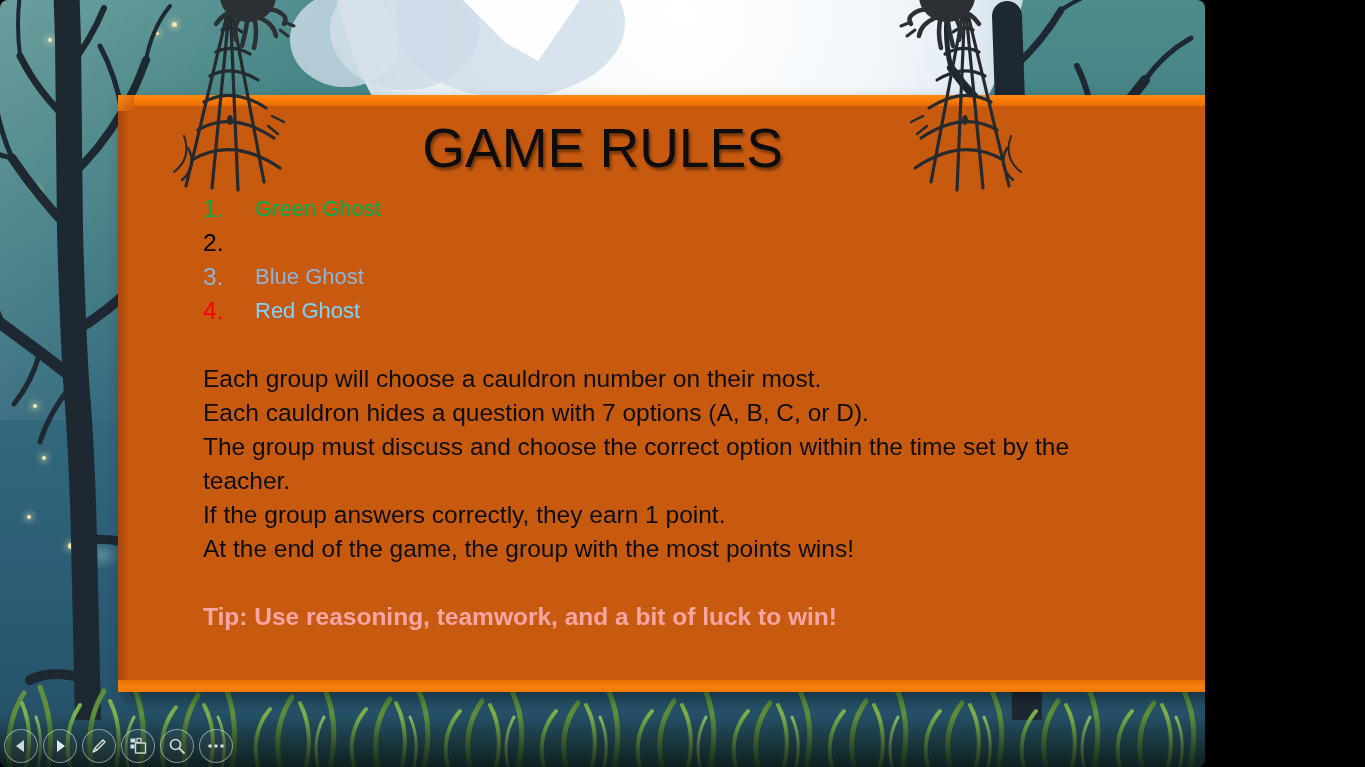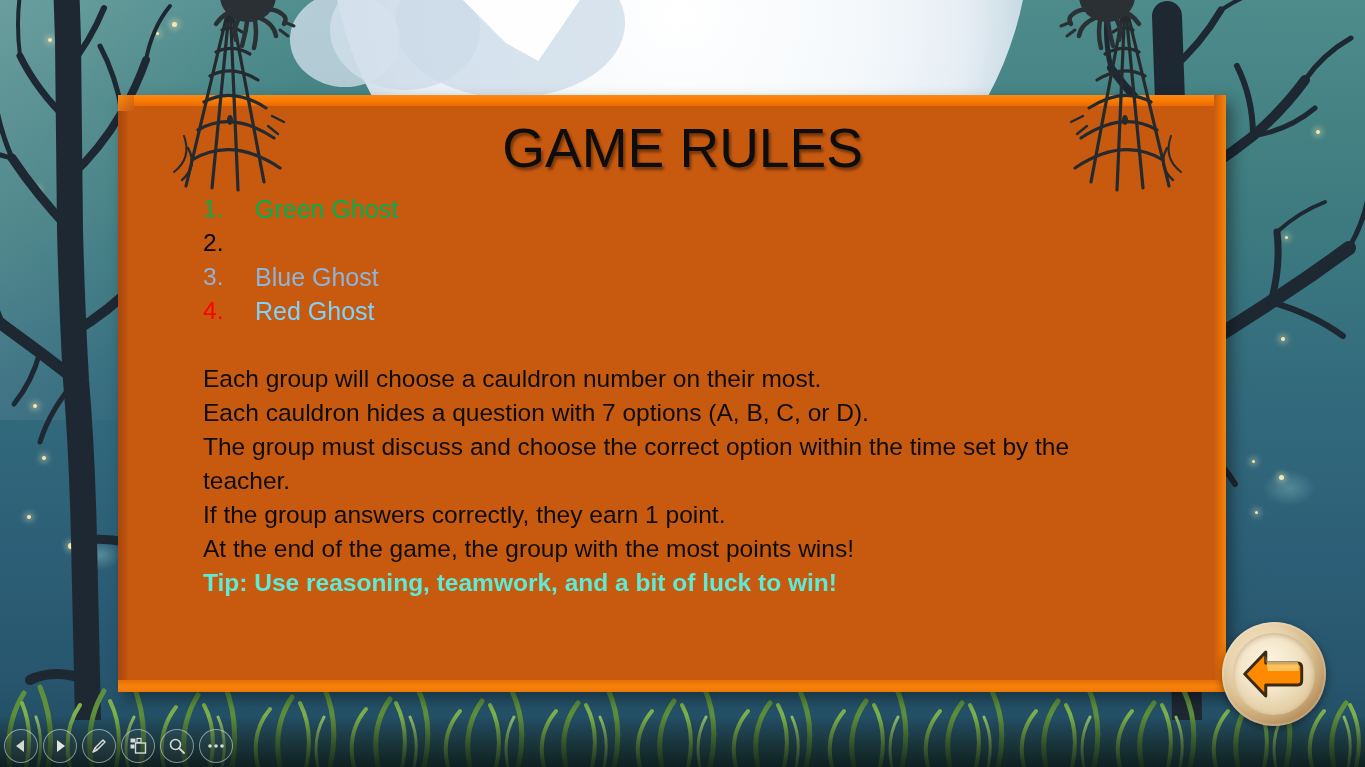--- a/index.html
+++ b/index.html
@@ -1,19 +1,19 @@
 <!DOCTYPE html>
 <html><head>
 <meta charset="utf-8">
 <style>
   * { margin:0; padding:0; box-sizing:border-box; }
   html,body { width:1365px; height:767px; overflow:hidden; background:#000; }
   body { font-family:"Liberation Sans", sans-serif; }
 
-  #stage { position:relative; width:1365px; height:767px; overflow:hidden; }
+  #stage { position:relative; width:1205px; height:767px; overflow:hidden;border-radius:8px; }
 
   
   .sky {
     position:absolute; inset:0;
     background:
       linear-gradient(180deg,#4e8c8c 0%, #458384 14%, #3c7a80 30%, #336b7d 50%, #2c5f77 72%, #27566e 88%, #214a60 100%);
   }
   .moonglow {
     position:absolute; left:330px; top:-420px; width:700px; height:700px;
     border-radius:50%;
@@ -90,24 +90,24 @@
     font-family:"Liberation Sans", sans-serif;
   }
   .body-block { position:absolute; left:203px; top:192px; width:930px; }
   .ln {
     font-size:24.5px; color:#0d0d0d; line-height:34px;
     font-family:"Liberation Sans", sans-serif; white-space:pre-wrap;
   }
   .groups { margin-top:0px; }
   .grow { display:flex; line-height:34px; }
   .gnum { width:52px; font-size:24.5px; font-weight:400; }
-  .gname { font-size:25px; }
+  .gname { font-size:22px; }
   .spacer { height:34px; }
   .para { font-size:24.5px; color:#0d0d0d; line-height:34px; }
-  .tip { font-size:24.5px; color:#5eead4; font-weight:bold; line-height:34px; }
+  .tip { font-size:24.5px; color:#fca5a5; font-weight:bold; line-height:34px; margin-top:34px; }
 
   
   .woodbtn {
     position:absolute; left:1222px; top:622px; width:104px; height:104px;
     border-radius:50%;
     background:
       radial-gradient(circle at 38% 34%, #f3e3c4 0%, #e8d3ad 34%, #d9bd8d 52%, #c5a271 66%, #a97f4e 82%, #8a6134 100%);
     box-shadow:0 3px 8px rgba(0,0,0,.45), inset 0 0 0 2px rgba(255,255,255,.18);
   }
   .woodbtn::after {

